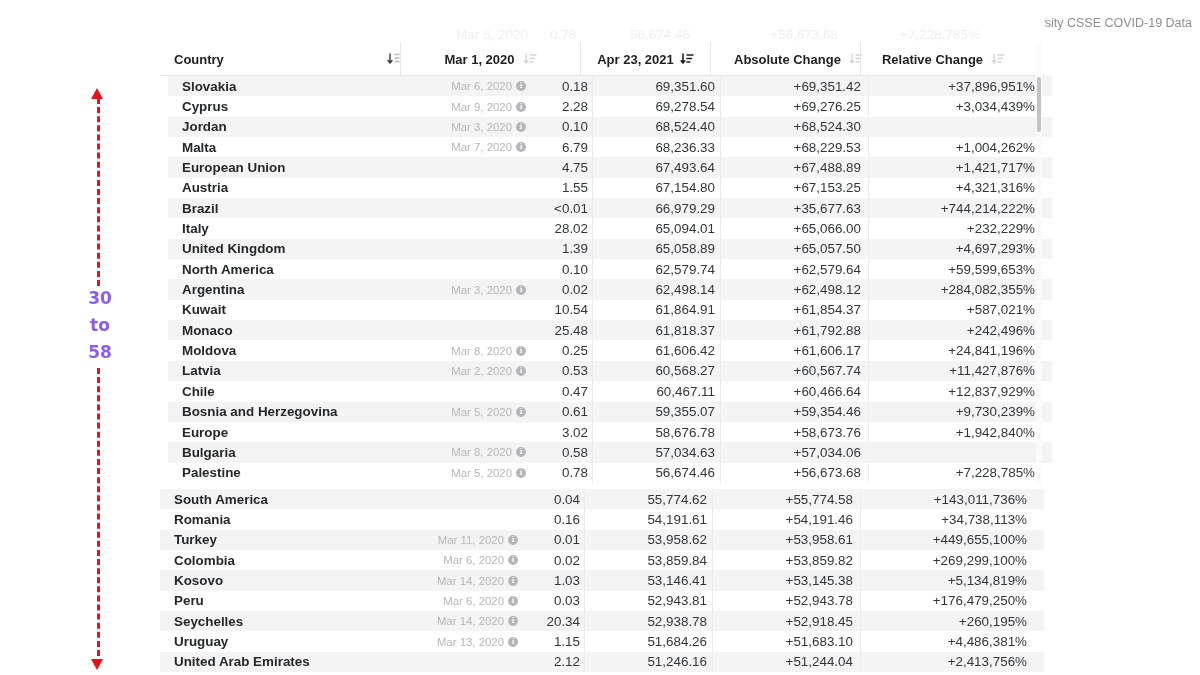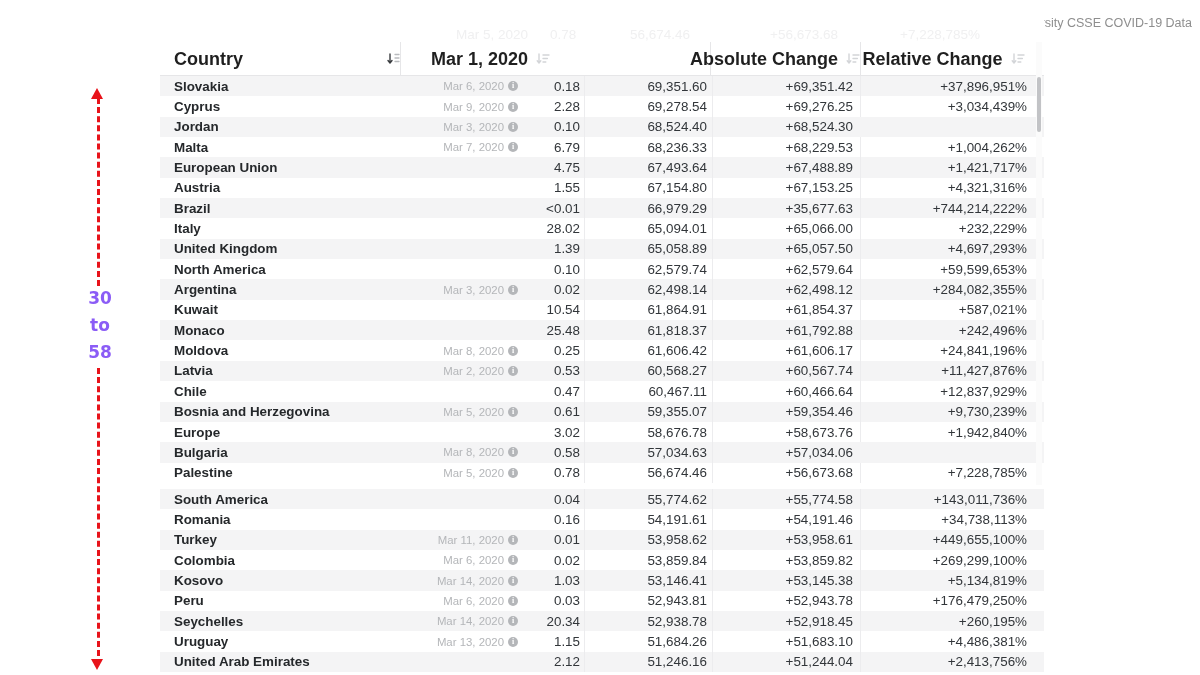--- a/index.html
+++ b/index.html
@@ -40,30 +40,30 @@
 
   .thead {
     position: absolute; left: 0; top: 42px; width: 884px; height: 34px;
     background: #ffffff;
     border-bottom: 1px solid #e6e6e8;
     box-sizing: border-box;
   }
   .th {
     position: absolute; top: 0; height: 34px;
     display: flex; align-items: center;
-    font-size: 18px; font-weight: 700; color: #1f1f1f;
+    font-size: 13px; font-weight: 700; color: #1f1f1f;
     box-sizing: border-box;
   }
   .th.sep { border-left: 1px solid #e6e6e8; }
   .th .lbl { white-space: nowrap; }
   .th .sorticon { margin-left: 8px; display:inline-flex; }
 
   
   .tbody {
-    position: absolute; left: 0; top: 76px; width: 884px; height: 409px;
+    position: absolute; left: 8px; top: 76px; width: 884px; height: 409px;
     overflow: hidden;
   }
   .tbody2 {
     position: absolute; left: 0; top: 489px; width: 884px; height: 186px;
     overflow: hidden;
   }
   .row {
     position: relative; height: 20.35px; width: 884px;
     box-sizing: border-box;
   }
@@ -96,21 +96,21 @@
   }
   .col-date  { left: 248px; width: 110px; }
   .col-v1    { left: 360px; width: 60px;  }
   .col-v2    { left: 424px; width: 122px; }
   .col-v3    { left: 552px; width: 140px; }
   .col-v4    { left: 700px; width: 166px; }
 
   .hd-c  { left: 14px;  width: 226px; }
   .hd-v1 { left: 240px; width: 180px; justify-content: center; }
   .hd-v2 { left: 420px; width: 130px; justify-content: center; }
-  .hd-v3 { left: 550px; width: 150px; justify-content: flex-end; }
+  .hd-v3 { left: 550px; width: 150px; justify-content: space-between; padding-left: 23px; }
   .hd-v4 { left: 700px; width: 166px; justify-content: center; }
 
   
   .scroll-track {
     position: absolute; left: 876px; top: 42px; width: 6px; height: 443px;
     background: #fbfbfb;
   }
   .scroll-thumb {
     position: absolute; left: 877px; top: 77px; width: 4px; height: 55px;
     background: #c2c3c6; border-radius: 2px;
@@ -180,20 +180,29 @@
       <div class="th hd-v1 sep">
         <span class="lbl">Mar 1, 2020</span>
         <span class="sorticon">
           <svg width="14" height="14" viewBox="0 0 14 14">
             <path d="M3 2 L3 11 M3 11 L1.2 8.8 M3 11 L4.8 8.8" stroke="#d3d5d8" stroke-width="1.4" fill="none" stroke-linecap="round"></path>
             <path d="M7 3 L13 3 M7 6.5 L11.4 6.5 M7 10 L9.8 10" stroke="#d3d5d8" stroke-width="1.4" stroke-linecap="round"></path>
           </svg>
         </span>
       </div>
 
+      <div class="th hd-v2 sep">
+        <span class="lbl">Apr 23, 2021</span>
+        <span class="sorticon" style="margin-left:6px;">
+          <svg width="14" height="14" viewBox="0 0 14 14">
+            <path d="M3 2 L3 11 M3 11 L1.2 8.8 M3 11 L4.8 8.8" stroke="#1f1f1f" stroke-width="1.6" fill="none" stroke-linecap="round"></path>
+            <path d="M7 3 L13 3 M7 6.5 L11.4 6.5 M7 10 L9.8 10" stroke="#1f1f1f" stroke-width="1.6" stroke-linecap="round"></path>
+          </svg>
+        </span>
+      </div>
 
       <div class="th hd-v3 sep">
         <span class="lbl">Absolute Change</span>
         <span class="sorticon">
           <svg width="14" height="14" viewBox="0 0 14 14">
             <path d="M3 2 L3 11 M3 11 L1.2 8.8 M3 11 L4.8 8.8" stroke="#d3d5d8" stroke-width="1.4" fill="none" stroke-linecap="round"></path>
             <path d="M7 3 L13 3 M7 6.5 L11.4 6.5 M7 10 L9.8 10" stroke="#d3d5d8" stroke-width="1.4" stroke-linecap="round"></path>
           </svg>
         </span>
       </div>

